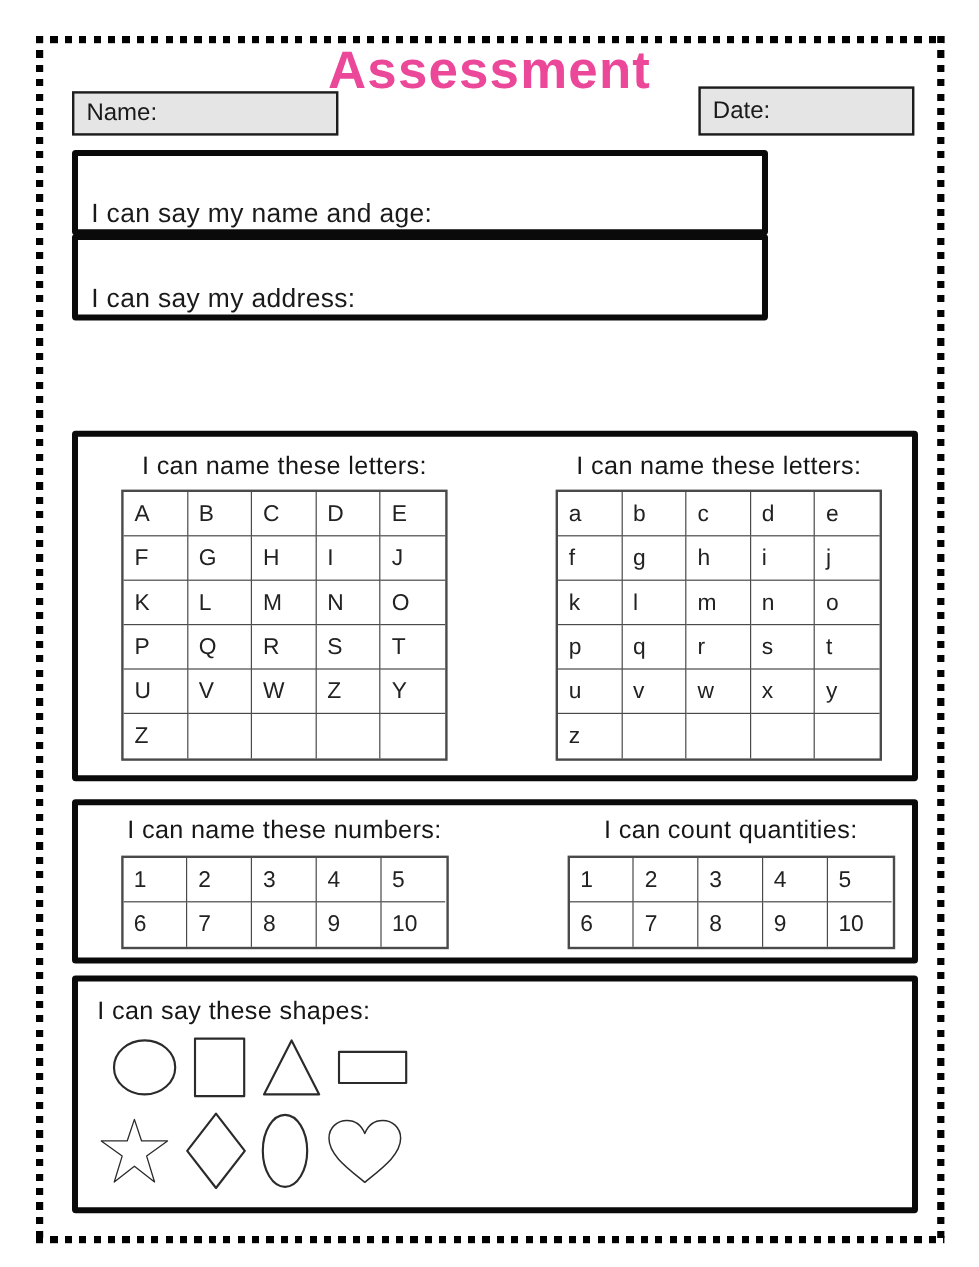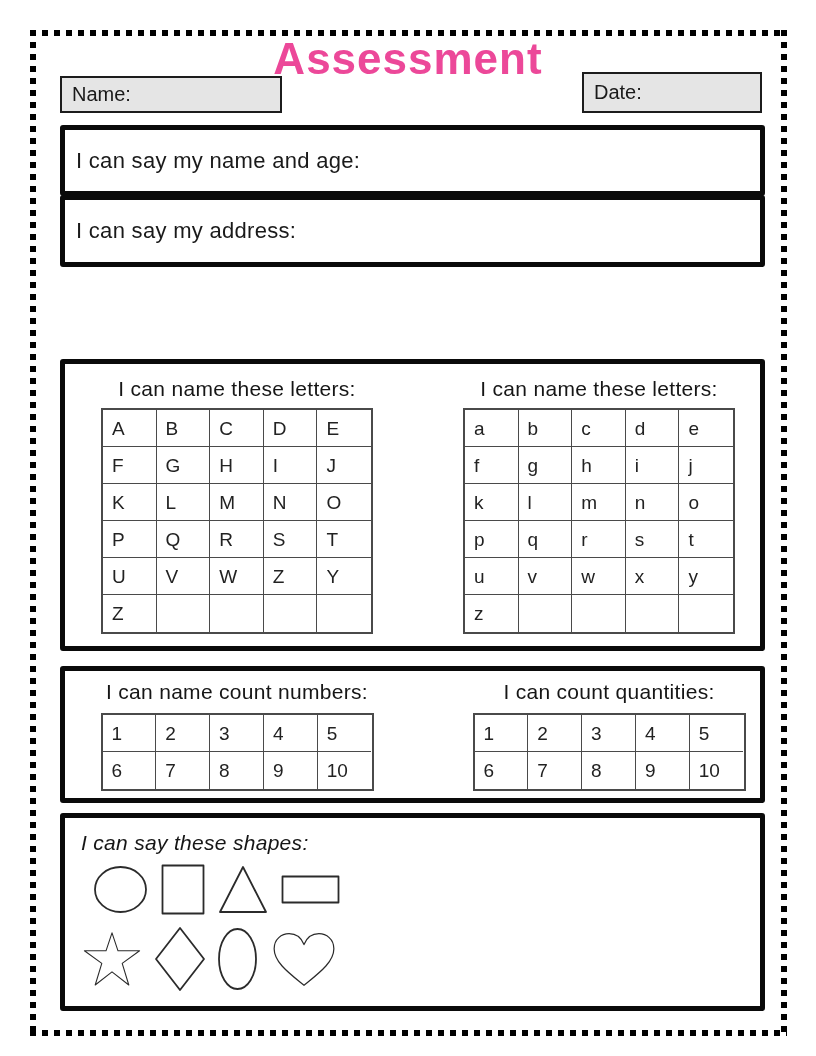--- a/index.html
+++ b/index.html
@@ -15,31 +15,31 @@
   .frame .top{top:0;} .frame .bottom{bottom:0;} .frame .left{left:0;} .frame .right{right:0;}
 
   .title { position:absolute; left:0; right:0; top:34px; text-align:center;
            font-size:44px; font-weight:bold; letter-spacing:1px; color:#ec4899; }
 
   .small-box { position:absolute; border:2px solid #1c1c1c; background:#e5e5e5;
                font-size:20px; padding-left:10px; display:flex; align-items:center; }
   .name-box { left:60px; top:76px; width:222px; height:37px; }
   .date-box { left:582px; top:72px; width:180px; height:41px; }
 
-  .stmt { position:absolute; left:60px; width:705px; border:5px solid #0a0a0a; border-radius:3px;
-          background:#fff; display:flex; align-items:center; padding-left:11px;
+  .stmt { position:absolute; left:60px; width:580px; border:5px solid #0a0a0a; border-radius:3px;
+          background:#fff; display:flex; align-items:flex-end; padding-left:11px;
           font-size:22px; letter-spacing:0.3px; }
   .stmt1 { top:125px; height:71px; }
   .stmt2 { top:195px; height:72px; }
   .stmt3 { top:286px; height:71px; }
 
   .section { position:absolute; left:60px; width:705px; border:5px solid #0a0a0a; border-radius:3px; background:#fff; }
   .sec-letters { top:359px; height:292px; }
   .sec-numbers { top:666px; height:137px; }
-  .sec-bottom  { top:813px; height:198px;font-style:italic; }
+  .sec-bottom  { top:813px; height:198px; }
 
   .heading { font-size:21px; letter-spacing:0.3px; color:#161616; white-space:nowrap; }
 
   .letters-col { position:absolute; top:13px; width:300px; text-align:center; }
   .letters-col.lc-left  { left:22px; }
   .letters-col.lc-right { left:384px; }
 
   .grid { display:grid; border:2px solid #4a4a4a; background:#fff; text-align:left; }
   .grid .cell { border-right:1.5px solid #4a4a4a; border-bottom:1.5px solid #4a4a4a;
                 height:37px; line-height:37px; padding-left:9px; font-size:19px; color:#222; overflow:hidden; }
@@ -160,21 +160,21 @@
           <div class="cell"></div>
           <div class="cell"></div>
           <div class="cell"></div>
           <div class="cell"></div>
         </div>
     </div>
   </div>
 
   <div class="section sec-numbers">
     <div class="num-col nc-left">
-      <div class="heading">I can name count numbers:</div>
+      <div class="heading">I can name these numbers:</div>
       <div class="grid grid-10">
           <div class="cell">1</div>
           <div class="cell">2</div>
           <div class="cell">3</div>
           <div class="cell">4</div>
           <div class="cell">5</div>
           <div class="cell">6</div>
           <div class="cell">7</div>
           <div class="cell">8</div>
           <div class="cell">9</div>

